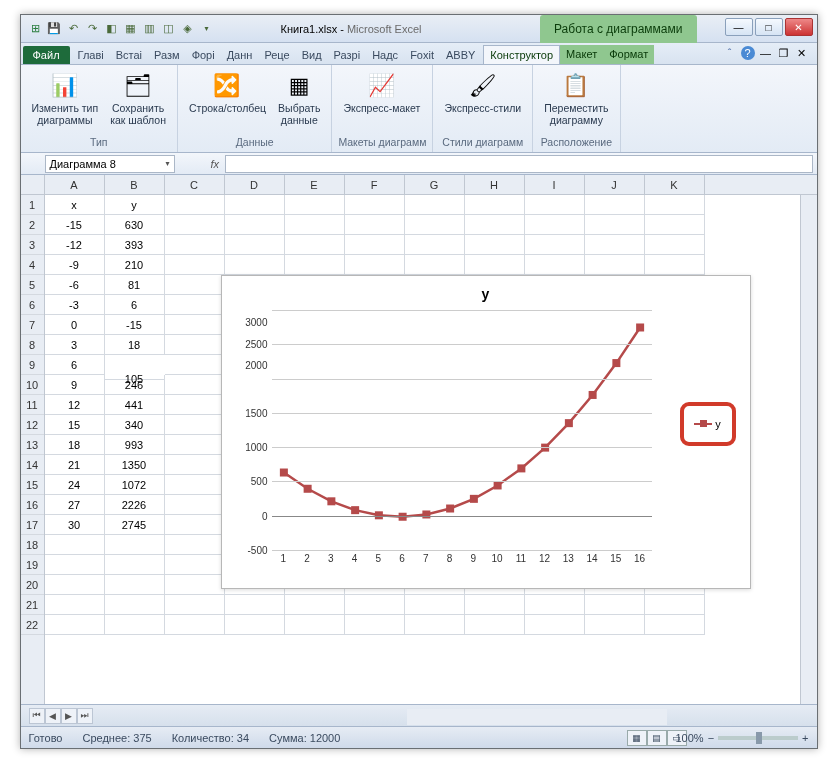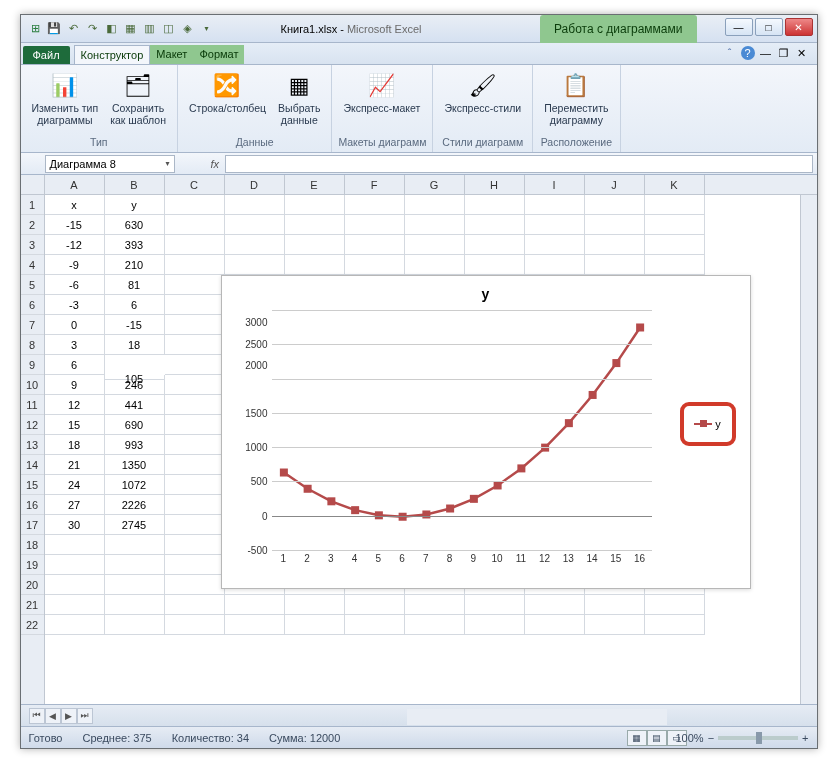--- a/index.html
+++ b/index.html
@@ -94,20 +94,33 @@
     <div class="ctx-title">Работа с диаграммами</div>
     <div class="win-btns">
       <div class="win-btn">—</div>
       <div class="win-btn">□</div>
       <div class="win-btn close">✕</div>
     </div>
   </div>
 
   <div class="ribbon-tabs">
     <div class="tab file">Файл</div>
+    <div id="tabs-std" style="display: flex;">
+        <div class="tab">Главі</div>
+        <div class="tab">Встаі</div>
+        <div class="tab">Разм</div>
+        <div class="tab">Форі</div>
+        <div class="tab">Данн</div>
+        <div class="tab">Реце</div>
+        <div class="tab">Вид</div>
+        <div class="tab">Разрі</div>
+        <div class="tab">Надс</div>
+        <div class="tab">Foxit</div>
+        <div class="tab">ABBY</div>
+      </div>
     <div id="tabs-ctx" style="display:flex;margin-left:2px">
         <div class="tab ctx active">Конструктор</div>
         <div class="tab ctx">Макет</div>
         <div class="tab ctx">Формат</div>
       </div>
     <div class="help-ico">
       <span style="color:#4a6aa5">ˆ</span>
       <span style="background:#4a8ad4;color:#fff;border-radius:50%">?</span>
       <span>—</span>
       <span>❐</span>
@@ -361,21 +374,21 @@
             <div class="cell" style="width: 60px;"></div>
             <div class="cell" style="width: 60px;"></div>
             <div class="cell" style="width: 60px;"></div>
             <div class="cell" style="width: 60px;"></div>
             <div class="cell" style="width: 60px;"></div>
             <div class="cell" style="width: 60px;"></div>
             <div class="cell" style="width: 60px;"></div>
           </div>
           <div class="crow">
             <div class="cell" style="width: 60px;">15</div>
-            <div class="cell" style="width: 60px;">690</div>
+            <div class="cell" style="width: 60px;">340</div>
             <div class="cell" style="width: 60px;"></div>
             <div class="cell" style="width: 60px;"></div>
             <div class="cell" style="width: 60px;"></div>
             <div class="cell" style="width: 60px;"></div>
             <div class="cell" style="width: 60px;"></div>
             <div class="cell" style="width: 60px;"></div>
             <div class="cell" style="width: 60px;"></div>
             <div class="cell" style="width: 60px;"></div>
             <div class="cell" style="width: 60px;"></div>
           </div>

